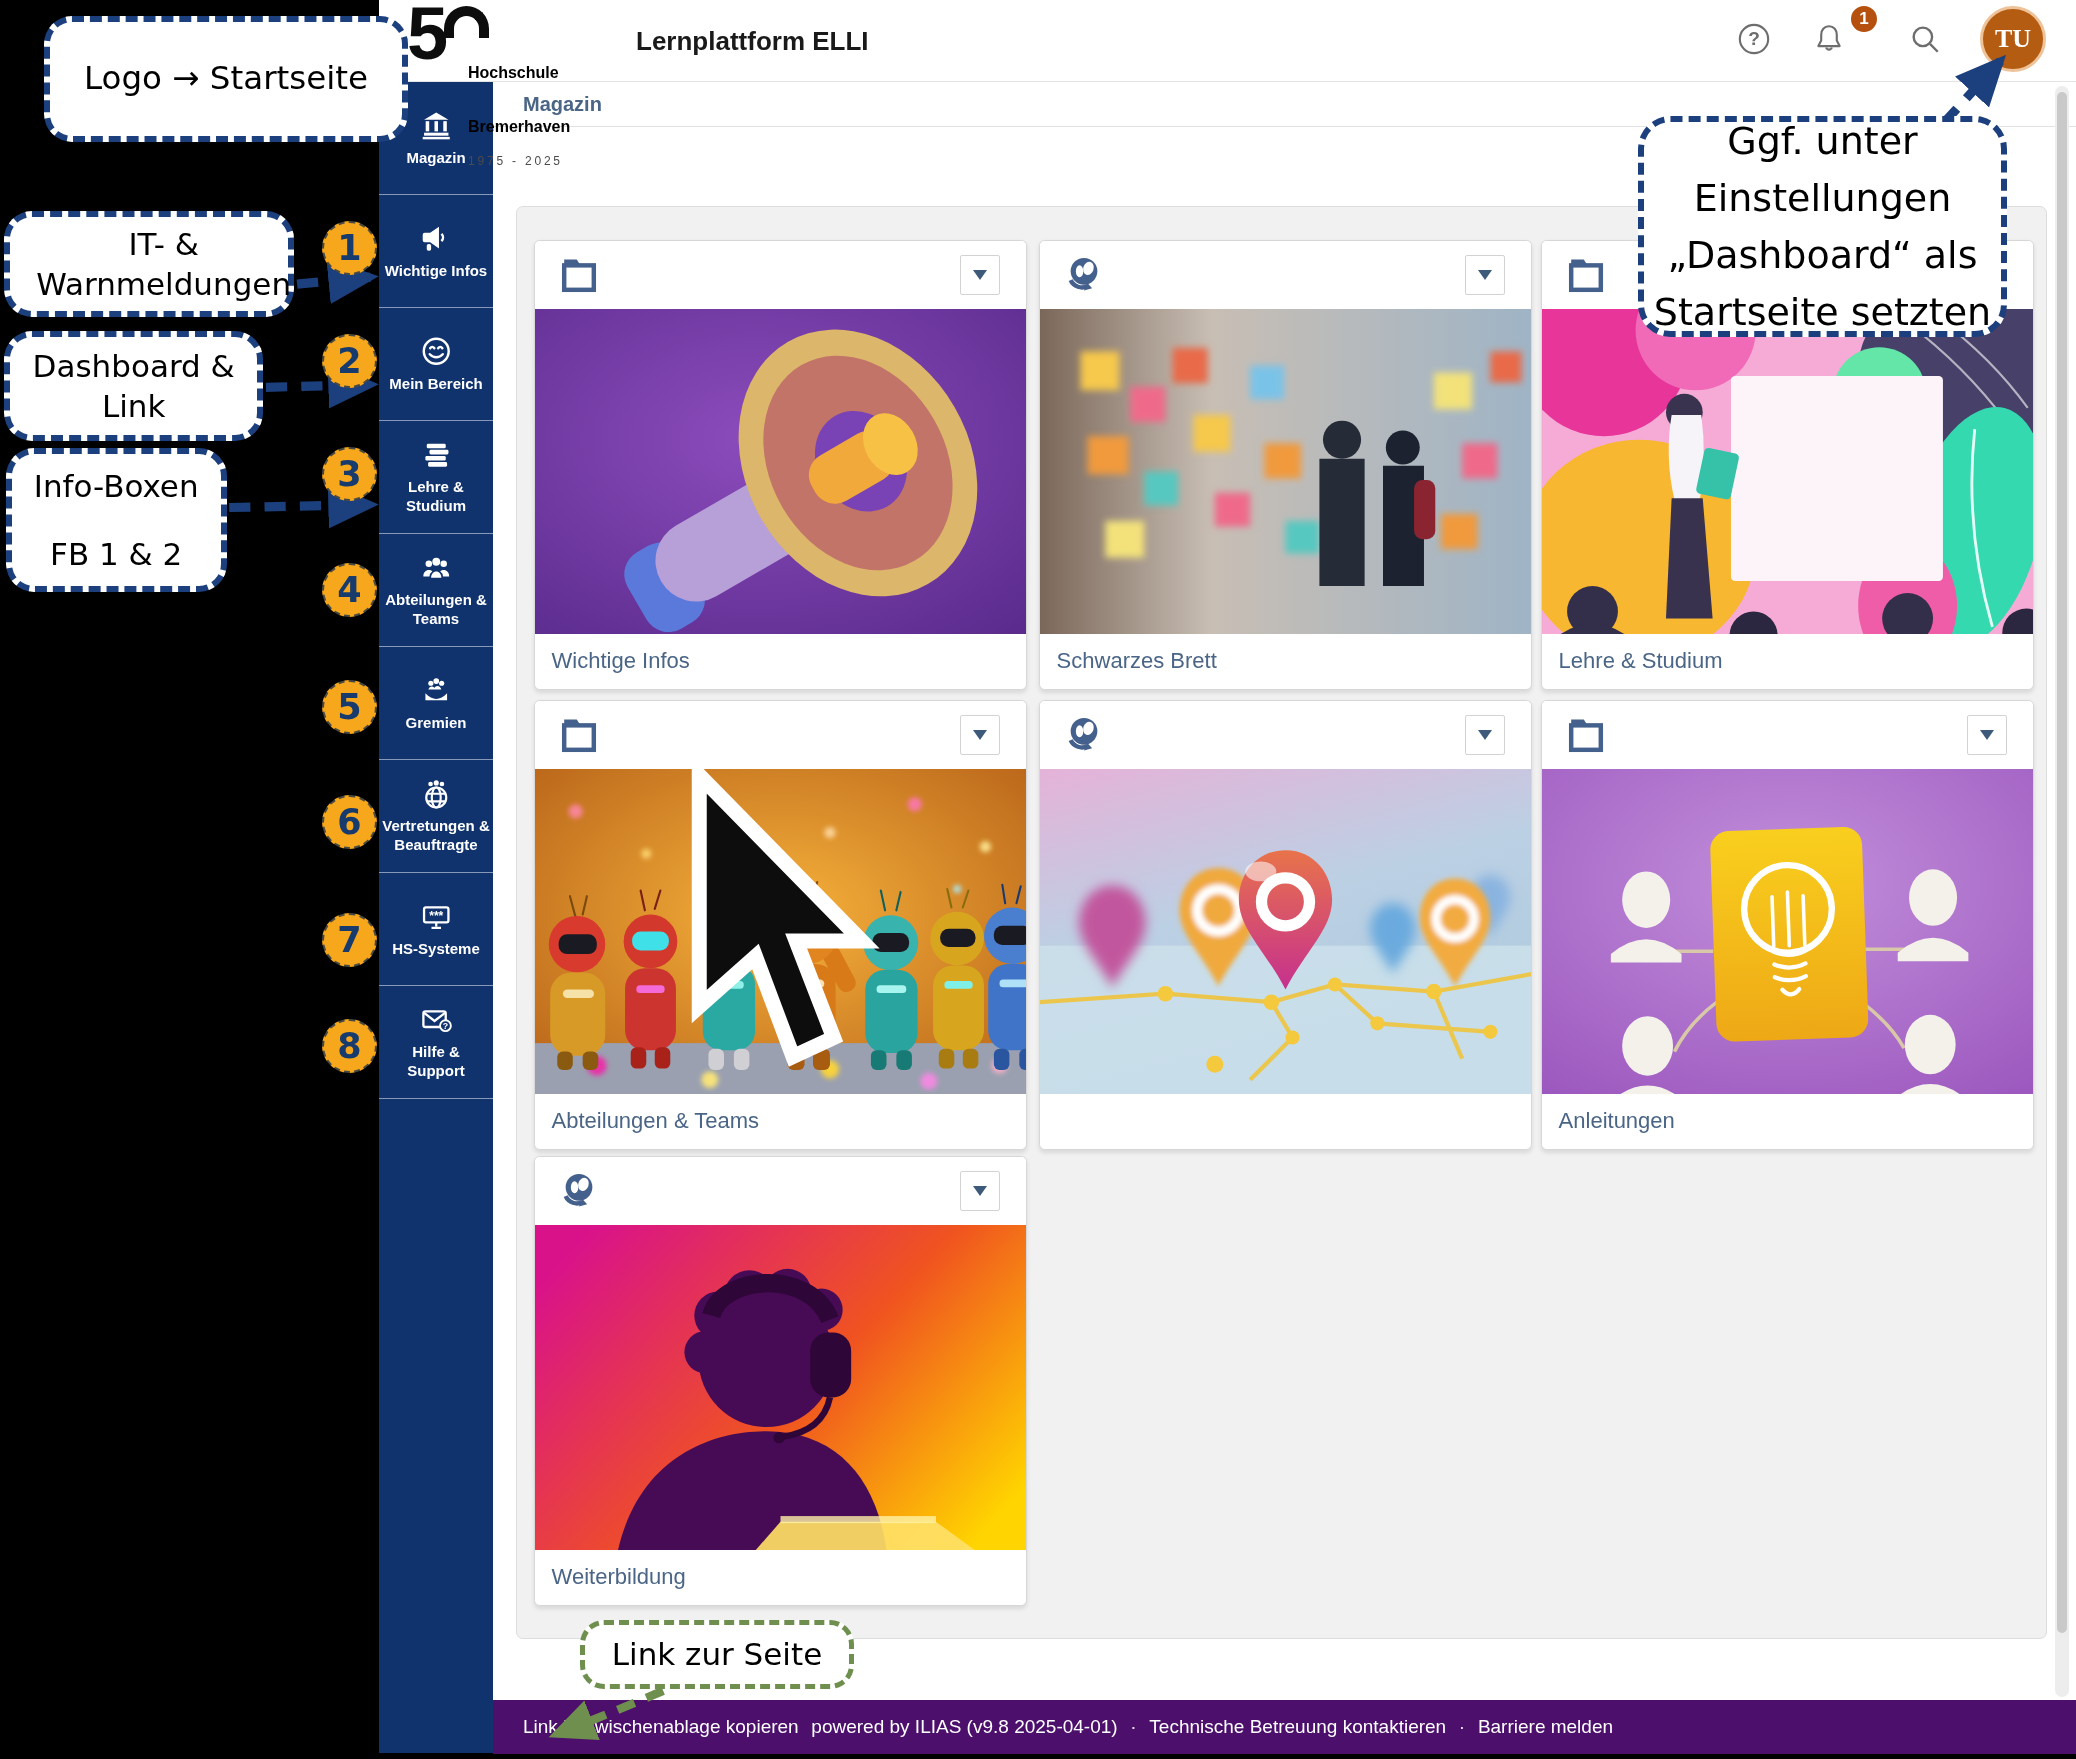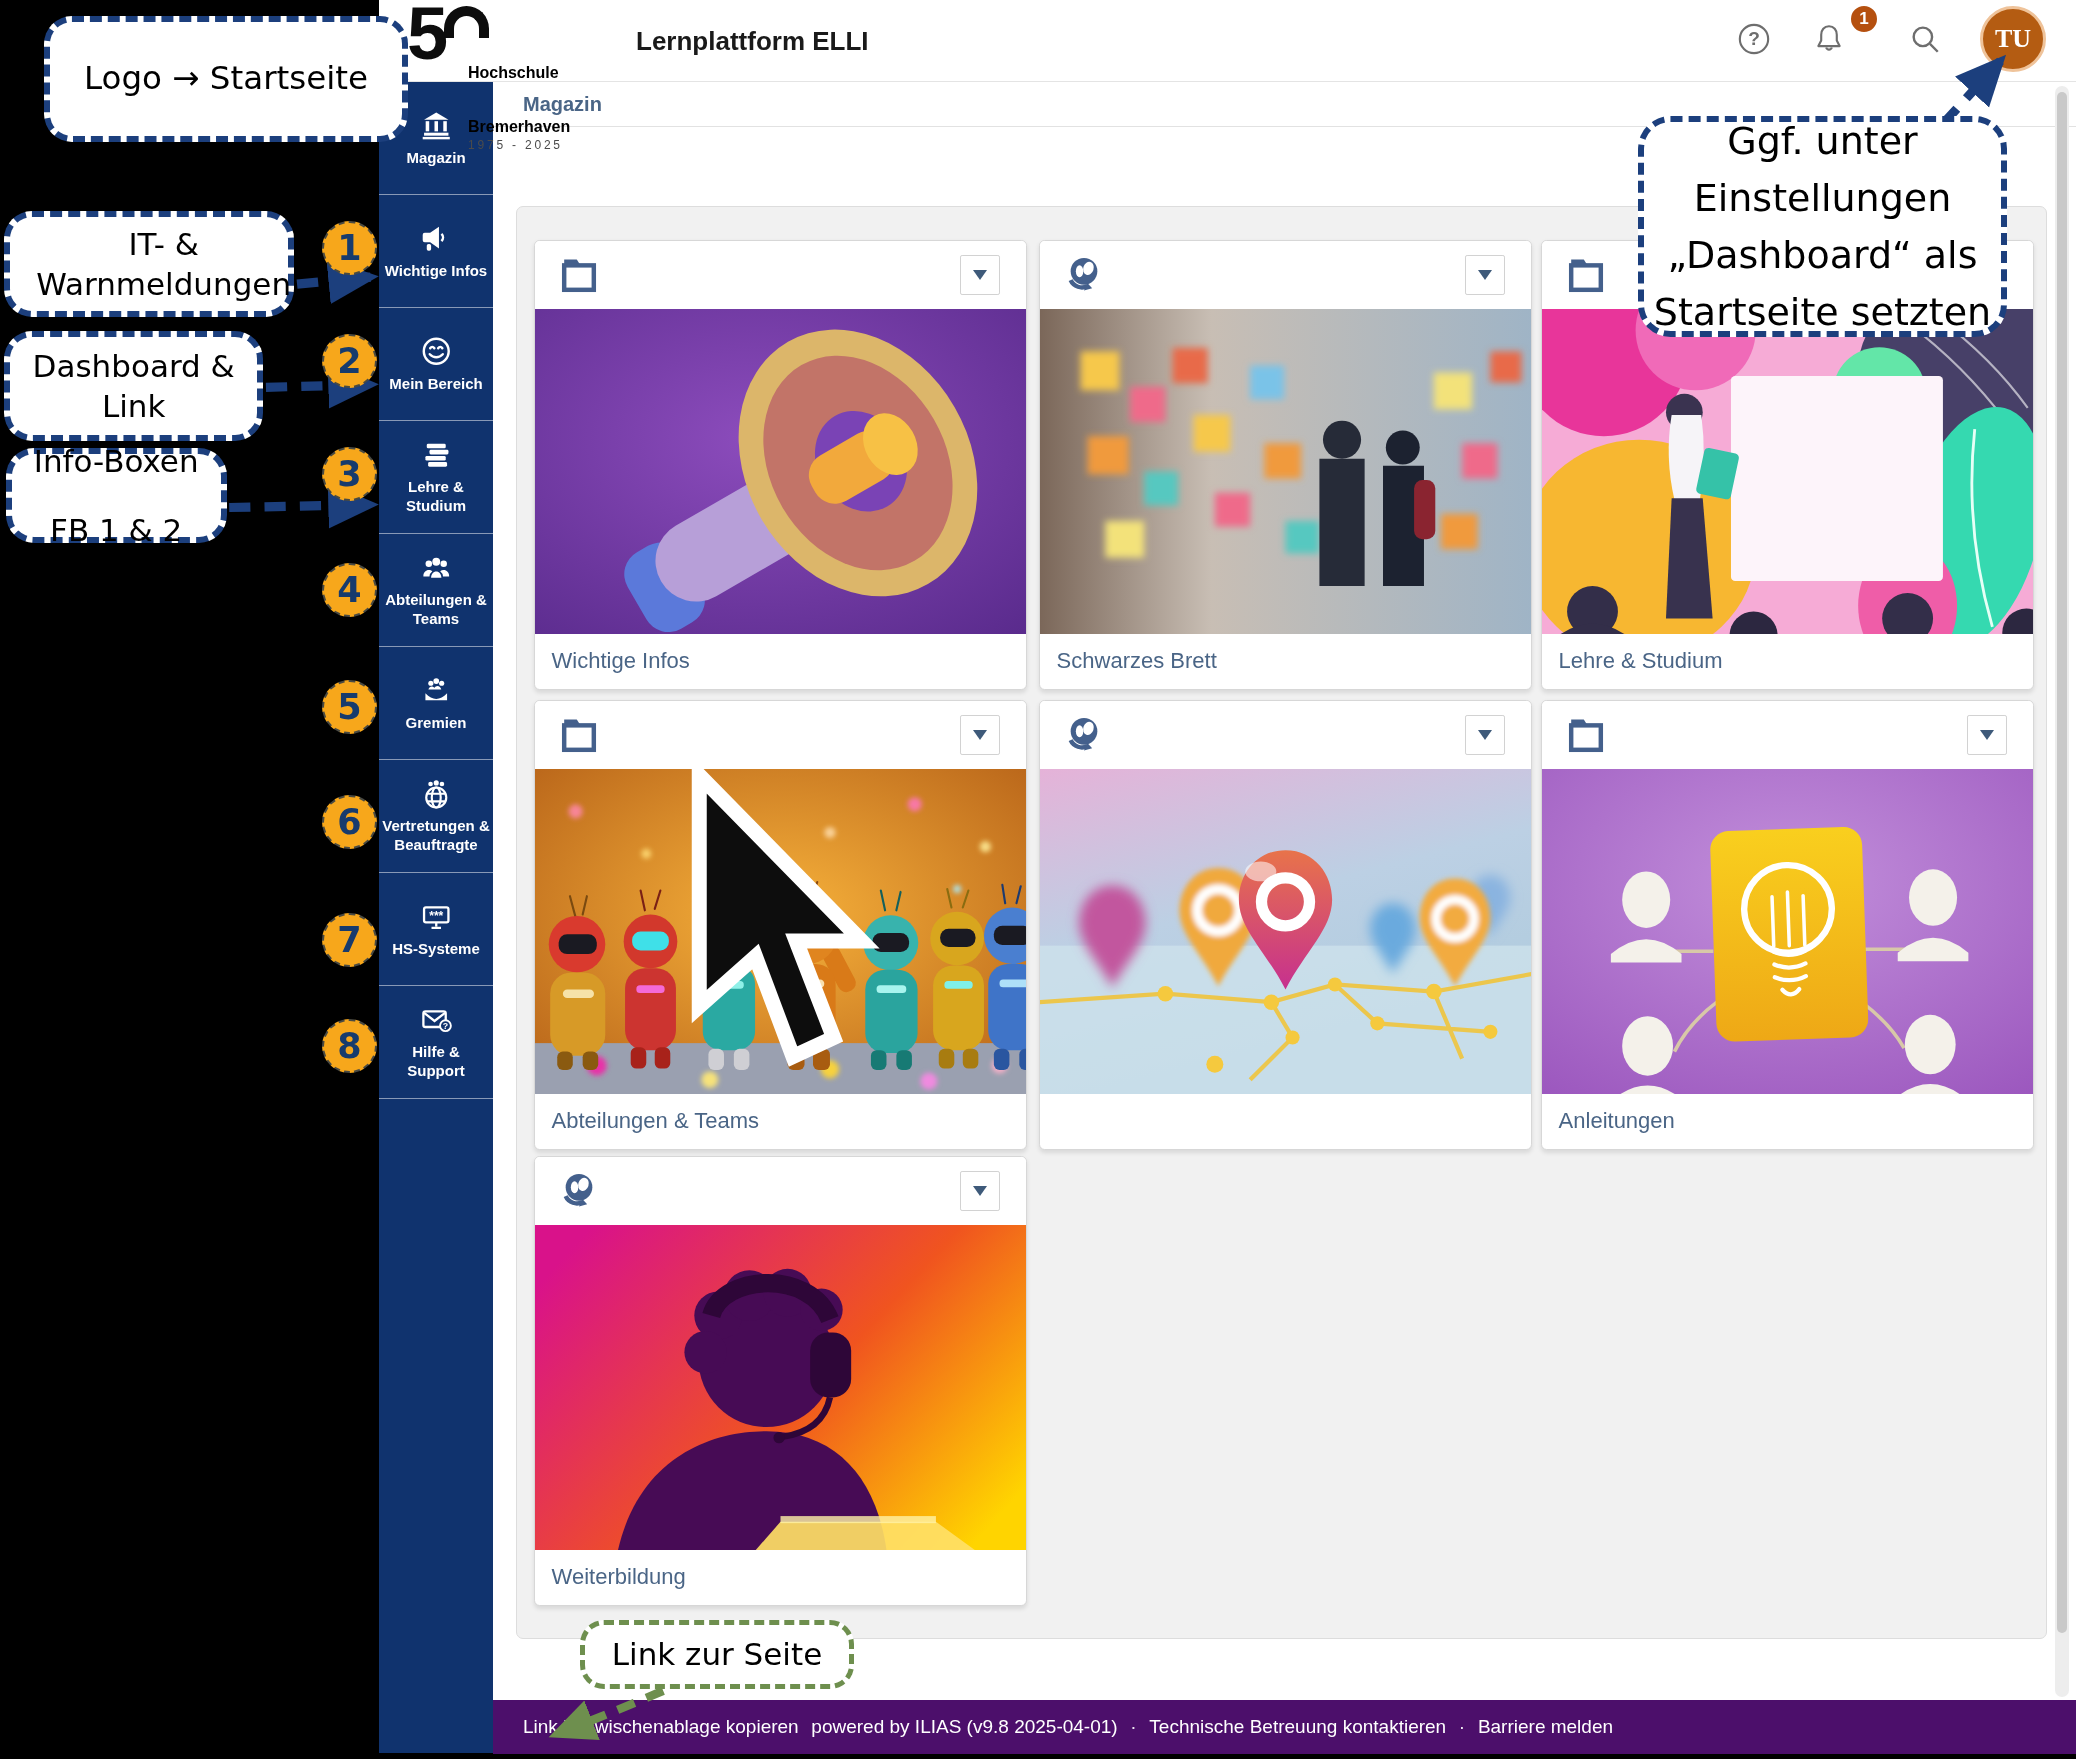--- a/index.html
+++ b/index.html
@@ -8,21 +8,21 @@
 
   
   .app-header { position:absolute; left:379px; top:0; width:1698px; height:82px; background:#fff;
                 border-bottom:0.7px solid #e4e4e4; z-index:2; }
   .logo-wrap { position:absolute; left:28px; top:2.8px; display:flex; align-items:flex-start; cursor:pointer; }
   .logo-five { font-size:74px; line-height:62px; font-weight:bold; color:#0d0d0d; letter-spacing:-4.2px; }
   .logo-zero { margin-top:2.8px; width:45px; height:32.5px; border:10.6px solid #0d0d0d; border-bottom:none;
                border-radius:45px 45px 0 0; }
   .logo-text { margin-left:-21px; margin-top:25.4px; }
   .logo-line { font-size:16px; font-weight:bold; color:#000000; line-height:1.1;margin-top:36px; }
-  .logo-years { font-size:12px; color:#4b4b4b; letter-spacing:2.8px; margin-top:3px; }
+  .logo-years { font-size:12px; color:#4b4b4b; letter-spacing:2.8px; margin-top:19px; }
   .app-title { position:absolute; left:257px; top:0; height:82px; display:flex; align-items:center;
                font-size:26px; font-weight:bold; color:#1a1a1a; }
   .hicon { position:absolute; top:22px; width:34px; height:34px; cursor:pointer; }
   .hicon-help   { left:1358px; }
   .hicon-bell   { left:1433px; }
   .hicon-search { left:1529px; }
   .bell-badge { position:absolute; left:1470px; top:4.2px; width:30px; height:30px; border-radius:50%;
                 background:#b5500f; color:#fff; font-size:17px; font-weight:bold; display:flex;
                 align-items:center; justify-content:center; border:2.1px solid #fff; }
   .avatar { position:absolute; left:1601px; top:6.4px; width:66px; height:66px; border-radius:50%;
@@ -74,21 +74,21 @@
   .scroll-thumb { position:absolute; left:2.1px; top:5.7px; width:10px; height:1541px; background:#c9c9c9;
                   border-radius:5px; }
 
   
   .note { position:absolute; background:#fff; border:6.4px dashed #1c3f7d; border-radius:28px;
           display:flex; flex-direction:column; align-items:center; justify-content:center;
           font-family:"DejaVu Sans", sans-serif; color:#000; text-align:center; z-index:10; line-height:1.3; }
   .note-logo    { left:44px;  top:15.5px;  width:364px; height:126px; font-size:32.5px;text-align:center; }
   .note-warn    { left:4.2px;   top:211px; width:290px; height:106px; font-size:31px;padding-left:29px; }
   .note-dash    { left:4.2px;   top:331px; width:259px; height:110px; font-size:31px; }
-  .note-infobox { left:5.7px;   top:448px; width:221px; height:95px; font-size:31px;gap:28px; }
+  .note-infobox { left:5.7px;   top:448px; width:221px; height:144px; font-size:31px;gap:28px; }
   .note-settings{ left:1638px; top:116px; width:369px; height:221px; font-size:38px; line-height:1.5;
                   border-radius:32.5px; }
   .note-link    { left:580px; top:1620px; width:274px; height:69px; font-size:31px;
                   border:5.7px dashed #6e8f4e; border-radius:24px; z-index:11; }
 
   .badge { position:absolute; left:322px; width:55px; height:54px; background:#f7a71b;
            border:2.8px dashed #4a4a42; border-radius:50%; color:#173b6d; font-size:35px; font-weight:bold;
            display:flex; align-items:center; justify-content:center; z-index:10;
            font-family:"DejaVu Sans", sans-serif; }
   .b1{top:221px} .b2{top:334px} .b3{top:447px} .b4{top:563px}

